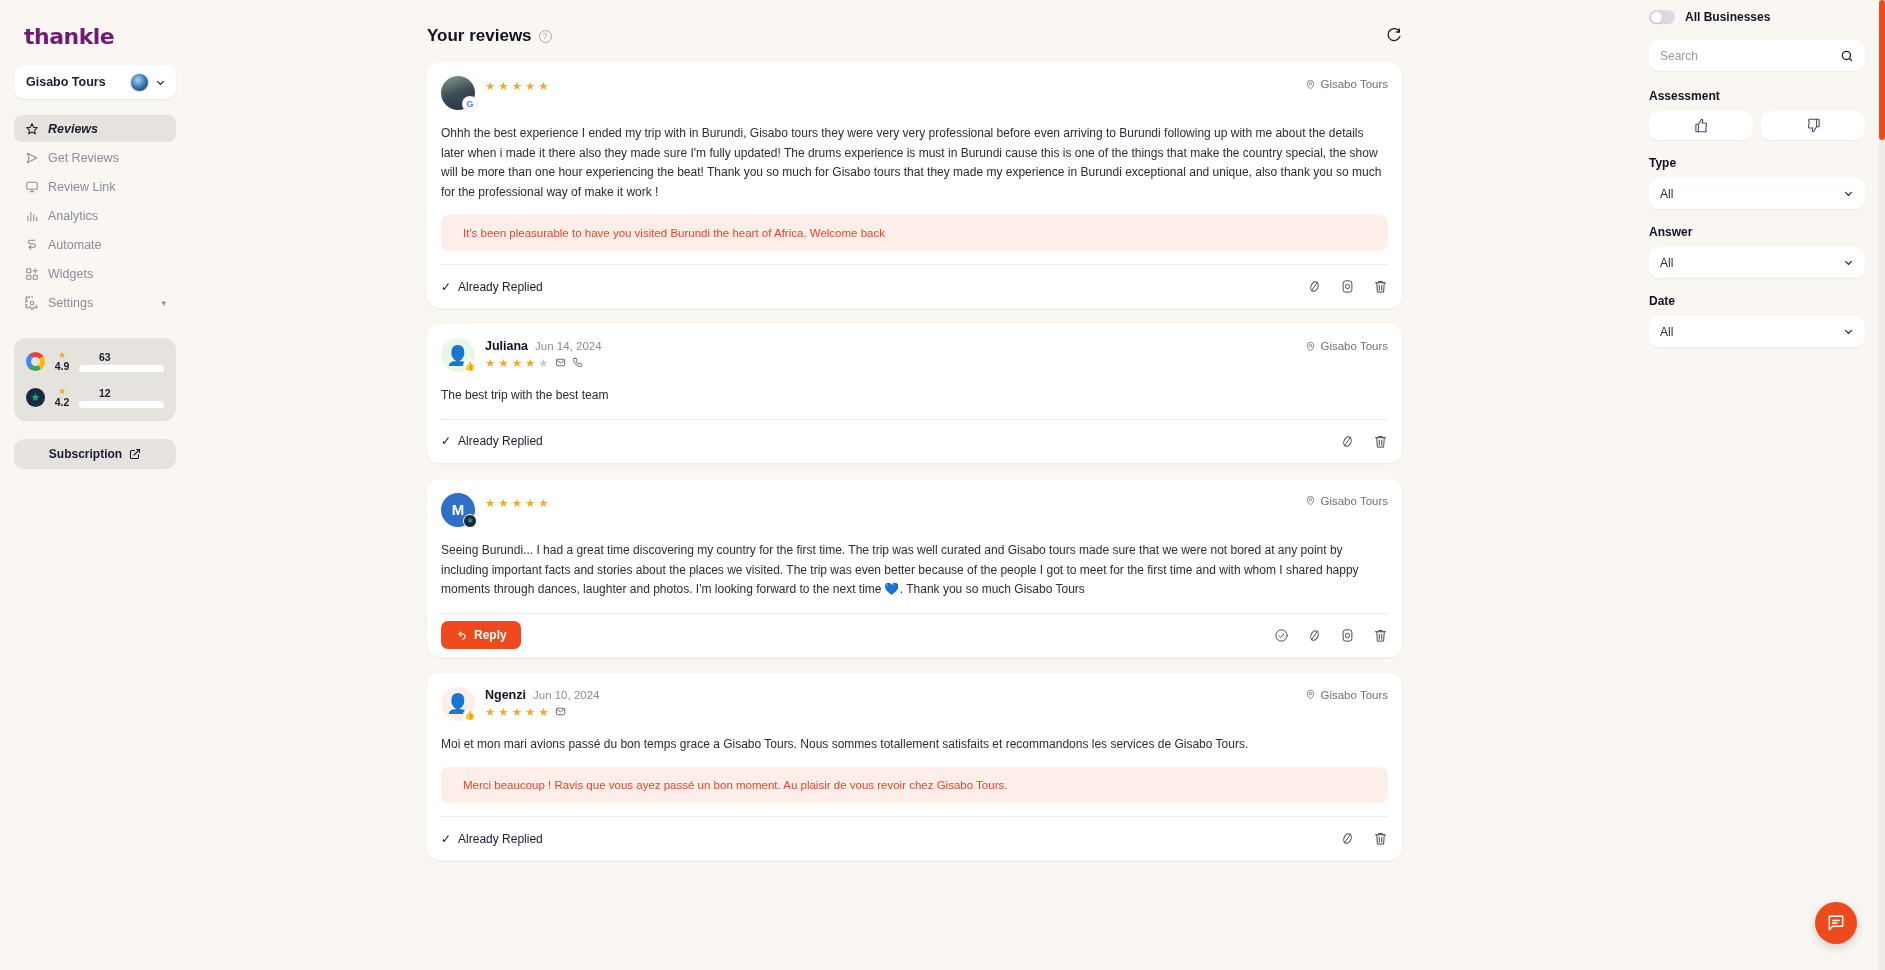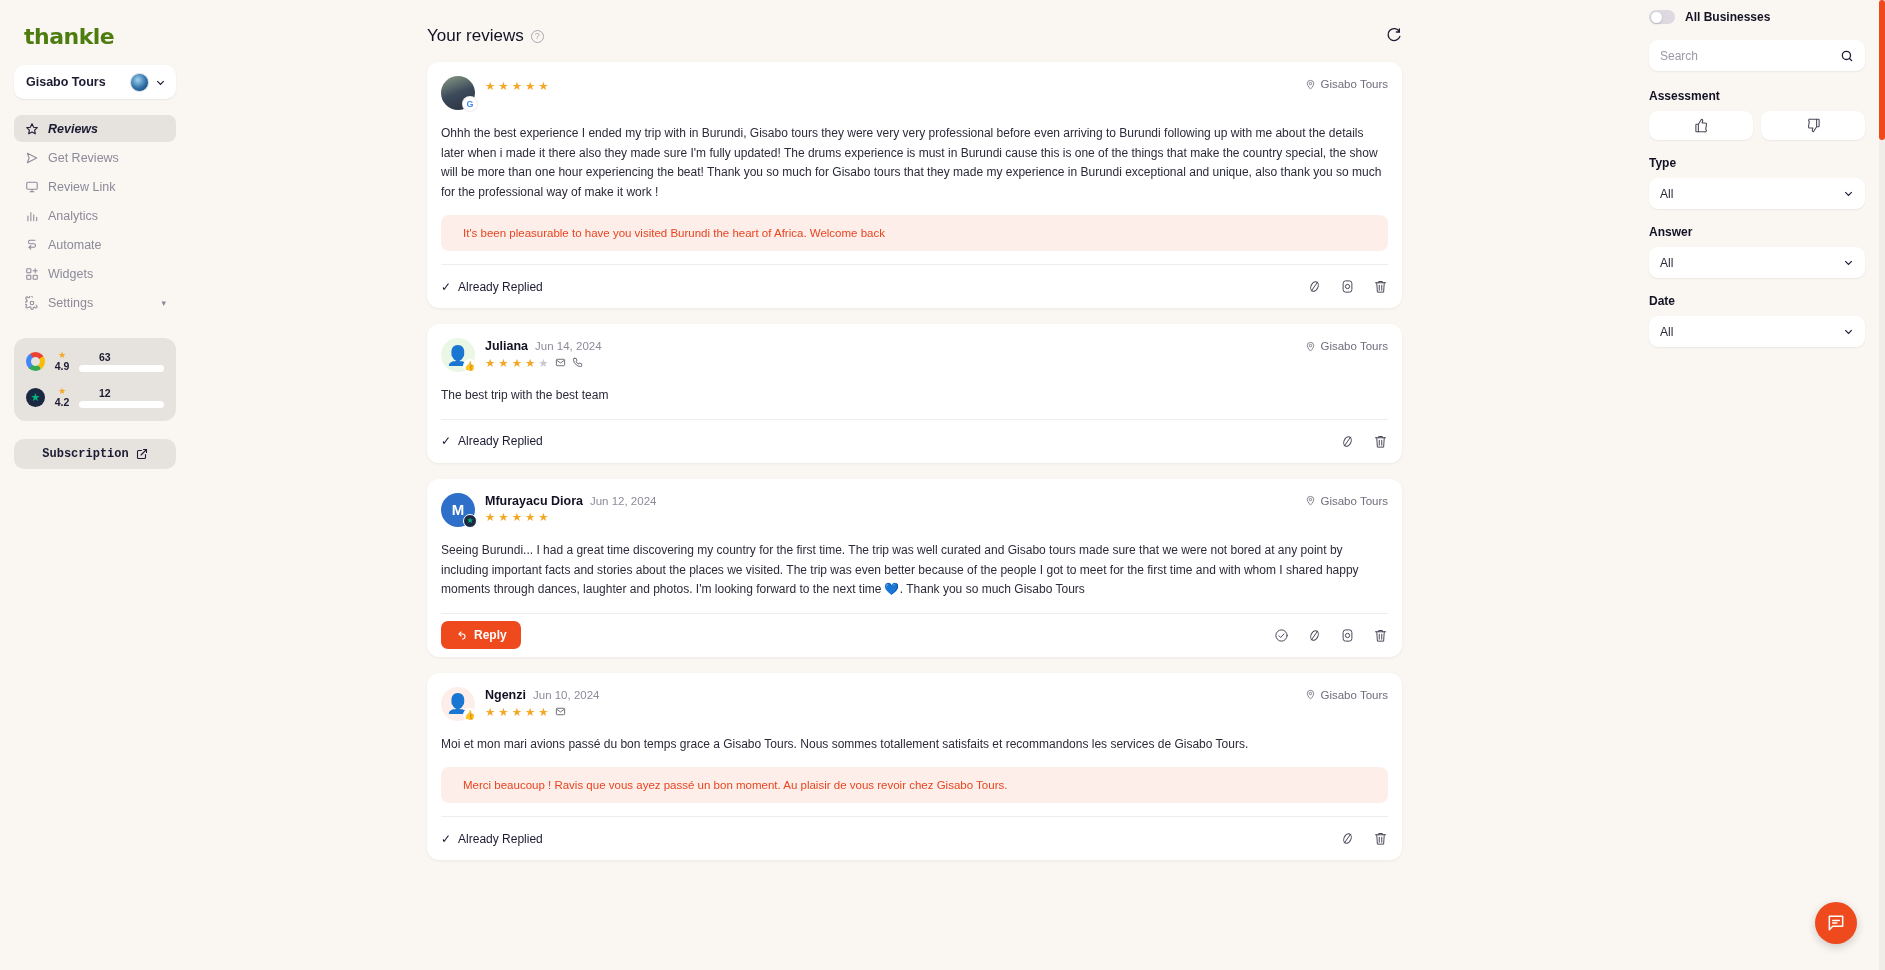--- a/index.html
+++ b/index.html
@@ -13,21 +13,21 @@
 
   
   .sidebar {
     width: 190px; flex: 0 0 190px; height: 970px;
     background: #faf6f2;
     padding: 18px 14px 0 14px;
     display: flex; flex-direction: column;
   }
   .logo-wrap { padding: 6px 0 16px 10px; }
   .logo-text {
-    font-size: 22px; font-weight: bold; color: #4d7c0f;
+    font-size: 22px; font-weight: bold; color: #701a75;
     letter-spacing: -0.5px; font-family: "DejaVu Sans", sans-serif;
   }
   .biz-select {
     background:#fff; border-radius: 10px; height: 34px;
     display:flex; align-items:center; padding: 0 10px 0 12px;
     box-shadow: 0 1px 2px rgba(0,0,0,.07);
     gap: 6px; cursor:pointer; margin-bottom: 16px;
   }
   .biz-name { font-size: 12.5px; font-weight: bold; color:#1b1b32; flex:1; white-space:nowrap; }
   .biz-avatar {
@@ -60,27 +60,27 @@
   .stat-rate .st { color:#f5a623; font-size:9px; line-height:9px; }
   .stat-rate .num { font-size:10.5px; font-weight:bold; color:#1b1b32; line-height:12px;}
   .stat-bars { flex:1; display:flex; flex-direction:column; gap:2px; }
   .stat-count { font-size:10.5px; font-weight:bold; color:#1b1b32;padding-left:20px; }
   .bar-bg { height:7px; border-radius:5px; background:#fff; overflow:hidden; }
   .bar-fill { height:100%; border-radius:5px; background:#1b1b3a; }
 
   .sub-btn {
     margin-top: 18px; background:#e6e2de; border-radius:10px; height:30px;
     display:flex;align-items:center;justify-content:center;gap:7px;
-    font-size:12px;font-weight:bold;color:#1b1b32;cursor:pointer;font-family:Liberation Mono, monospace;
+    font-size:12px;font-weight:bold;color:#1b1b32;cursor:pointer;
   }
 
   
   .main { flex:1; height:970px; padding: 26px 18px 0 22px; overflow:hidden; position:relative; }
   .main-head { display:flex; align-items:center; width: 975px; margin: 0 auto 16px auto; }
-  .page-title { font-size:17px; font-weight:normal; color:#121224; }
+  .page-title { font-size:17px; font-weight:bold; color:#121224; }
   .help-ico {
     width:13px;height:13px;border:1.2px solid #a9a7b3;border-radius:50%;
     margin-left:7px; font-size:9px; color:#a9a7b3; display:flex;
     align-items:center;justify-content:center; line-height:1; cursor:pointer;
   }
   .refresh-btn { margin-left:auto; font-size:16px; color:#1b1b32; cursor:pointer; line-height:1; }
 
   .cards { width: 975px; margin: 0 auto; display:flex; flex-direction:column; gap:16px; }
   .card { background:#fff; border-radius:12px; box-shadow:0 1px 3px rgba(0,0,0,.06); padding: 14px 14px 0 14px; }
   .card-head { display:flex; align-items:flex-start; }
@@ -417,24 +417,20 @@
             </span>
           </div>
         </div>
         <div class="card">
           <div class="card-head">
             <span class="avatar-wrap">
               <span class="avatar blue">M</span>
               <span class="badge tp">★</span>
             </span>
             <span class="head-text">
-              <span class="name-line">
-                <span class="rev-name">Mfurayacu Diora</span>
-                <span class="rev-date">Jun 12, 2024</span>
-              </span>
               <span class="stars-line">
                 <span class="star">★</span>
                 <span class="star">★</span>
                 <span class="star">★</span>
                 <span class="star">★</span>
                 <span class="star">★</span>
               </span>
             </span>
             <span class="loc">
               <svg width="11" height="11" viewBox="0 0 24 24" fill="none" stroke="#6f6d7b" stroke-width="1.8">

